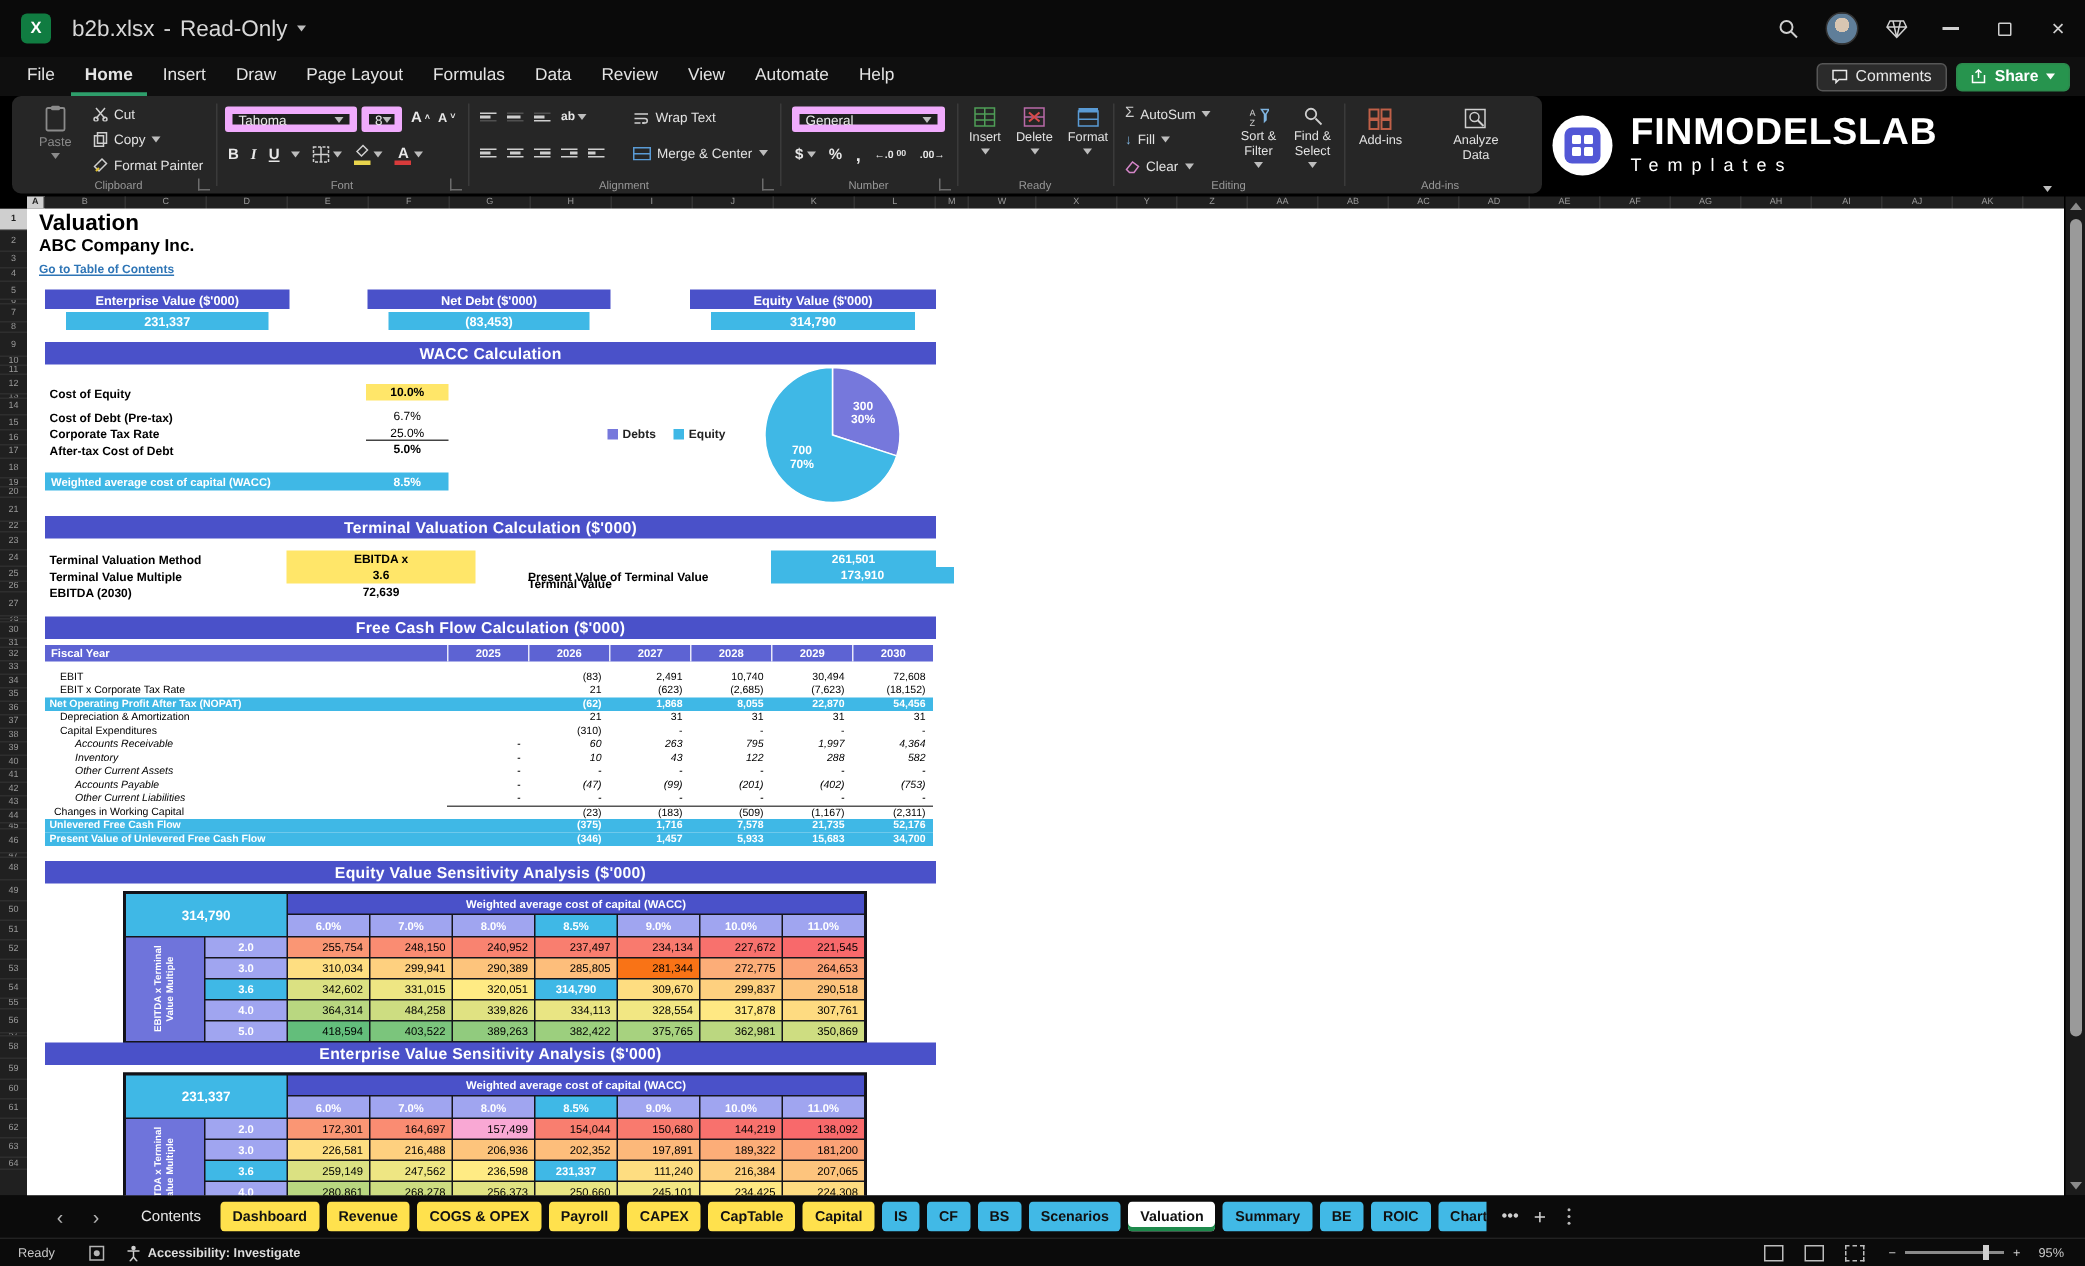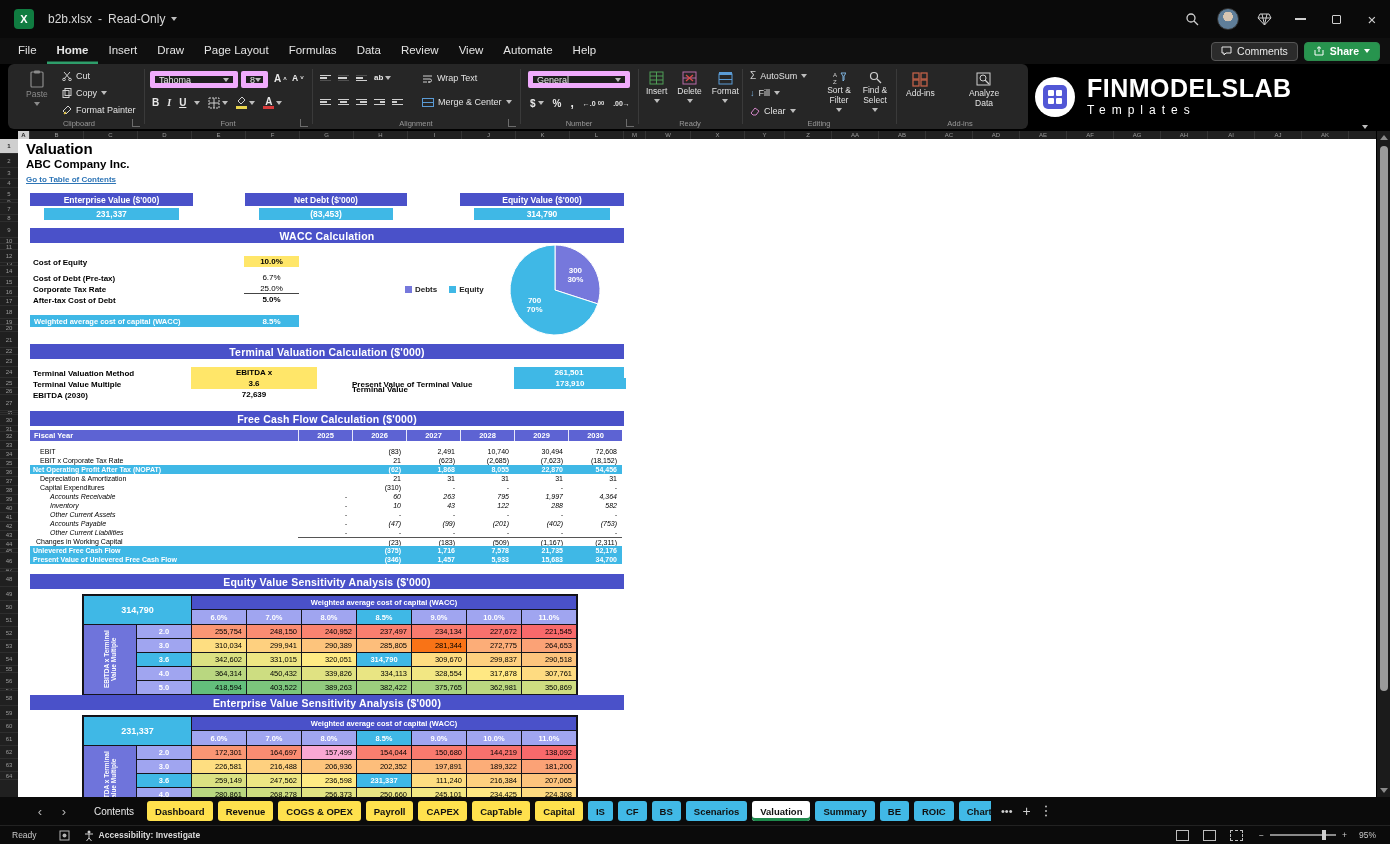--- a/index.html
+++ b/index.html
@@ -1,21 +1,21 @@
 <!DOCTYPE html>
 <html><head>
 <meta charset="utf-8">
 <style>
   *{box-sizing:border-box;margin:0;padding:0}
   html,body{width:1390px;height:844px;overflow:hidden}
   body{position:relative;background:#000;font-family:"Liberation Sans","DejaVu Sans",sans-serif;color:#ddd;-webkit-font-smoothing:antialiased}
   
   #titlebar{position:absolute;left:0;top:0;width:1390px;height:38px;background:#0a0a0a;display:flex;align-items:center}
   .xl-icon{width:20px;height:20px;background:#107c41;border-radius:4px;margin-left:14px;display:flex;align-items:center;justify-content:center;color:#fff;font-weight:bold;font-size:11px}
-  .doc-title{margin-left:14px;font-size:12px;color:#d8d8d8;display:flex;align-items:center;gap:6px}
+  .doc-title{margin-left:14px;font-size:15px;color:#d8d8d8;display:flex;align-items:center;gap:6px}
   .tri-d{display:inline-block;width:0;height:0;border-left:3.5px solid transparent;border-right:3.5px solid transparent;border-top:4px solid #bdbdbd}
   #tb-right{margin-left:auto;display:flex;align-items:center;height:38px}
   .win-btn{width:36px;height:38px;display:flex;align-items:center;justify-content:center;color:#cfcfcf}
   .avatar{width:22px;height:22px;border-radius:50%;background:radial-gradient(circle at 50% 38%,#d8c6b2 0 30%,#5f7e99 31% 100%);margin:0 7px;border:1px solid #333}
   .bar-h{width:11px;height:1.5px;background:#cfcfcf}
   .restore-sq{width:9px;height:9px;border:1.2px solid #cfcfcf;border-radius:1px}
   
   #menubar{position:absolute;left:0;top:38px;width:1390px;height:26px;background:#0f0f0f;display:flex;align-items:center}
   #menu-items{display:flex;align-items:center;padding-left:8px}
   .menu-item{font-size:11.5px;color:#e4e4e4;padding:0 10px;height:26px;line-height:25px;white-space:nowrap}
@@ -593,21 +593,21 @@
   <div id="term-rows">
       <div class="p-label" style="left: 15px; top: 230px;">Terminal Valuation Method</div>
       <div class="p-val" style="left: 173px; top: 228px; width: 126px; font-weight: 700; background: rgb(255, 230, 105);">EBITDA x</div>
       <div class="p-label" style="left: 15px; top: 241px;">Terminal Value Multiple</div>
       <div class="p-val" style="left: 173px; top: 239px; width: 126px; font-weight: 700; background: rgb(255, 230, 105);">3.6</div>
       <div class="p-label" style="left: 15px; top: 252px;">EBITDA (2030)</div>
       <div class="p-val" style="left: 173px; top: 250px; width: 126px; font-weight: 700;">72,639</div>
       <div class="p-label" style="left: 334px; top: 230px; margin-top: 16px;">Terminal Value</div>
       <div class="p-val" style="left: 496px; top: 228px; width: 110px; background: rgb(63, 184, 230); color: rgb(255, 255, 255); font-weight: 700;">261,501</div>
       <div class="p-label" style="left: 334px; top: 241px;">Present Value of Terminal Value</div>
-      <div class="p-val" style="left: 496px; top: 239px; width: 112px; background: rgb(63, 184, 230); color: rgb(255, 255, 255); font-weight: 700;">173,910</div>
+      <div class="p-val" style="left: 496px; top: 239px; width: 122px; background: rgb(63, 184, 230); color: rgb(255, 255, 255); font-weight: 700;">173,910</div>
     </div>
   <div class="hdr-bar" style="left: 12px; top: 272px; width: 594px; background: rgb(74, 81, 201);">Free Cash Flow Calculation ($'000)</div>
   <div class="band" style="left: 12px; top: 291px; width: 592px; background: rgb(93, 99, 211);" id="fcf-band">
     <div class="lbl">Fiscal Year</div>
   <div class="yr">2025</div>
       <div class="yr">2026</div>
       <div class="yr">2027</div>
       <div class="yr">2028</div>
       <div class="yr">2029</div>
       <div class="yr">2030</div>
@@ -763,21 +763,21 @@
         <div class="c ml" style="grid-area: 5 / 2; background: rgb(63, 184, 230);">3.6</div>
         <div class="c d" style="grid-area: 5 / 3; background: rgb(219, 225, 130);">342,602</div>
         <div class="c d" style="grid-area: 5 / 4; background: rgb(238, 230, 131);">331,015</div>
         <div class="c d" style="grid-area: 5 / 5; background: rgb(255, 235, 132);">320,051</div>
         <div class="c d hl" style="grid-area: 5 / 6; background: rgb(63, 184, 230);">314,790</div>
         <div class="c d" style="grid-area: 5 / 7; background: rgb(254, 221, 129);">309,670</div>
         <div class="c d" style="grid-area: 5 / 8; background: rgb(254, 208, 127);">299,837</div>
         <div class="c d" style="grid-area: 5 / 9; background: rgb(253, 196, 125);">290,518</div>
         <div class="c ml" style="grid-area: 6 / 2; background: rgb(160, 165, 240);">4.0</div>
         <div class="c d" style="grid-area: 6 / 3; background: rgb(185, 215, 128);">364,314</div>
-        <div class="c d" style="grid-area: 6 / 4; background: rgb(205, 221, 129);">450,432</div>
+        <div class="c d" style="grid-area: 6 / 4; background: rgb(205, 221, 129);">484,258</div>
         <div class="c d" style="grid-area: 6 / 5; background: rgb(224, 226, 130);">339,826</div>
         <div class="c d" style="grid-area: 6 / 6; background: rgb(233, 229, 131);">334,113</div>
         <div class="c d" style="grid-area: 6 / 7; background: rgb(242, 231, 131);">328,554</div>
         <div class="c d" style="grid-area: 6 / 8; background: rgb(255, 232, 131);">317,878</div>
         <div class="c d" style="grid-area: 6 / 9; background: rgb(254, 219, 129);">307,761</div>
         <div class="c ml" style="grid-area: 7 / 2; background: rgb(160, 165, 240);">5.0</div>
         <div class="c d" style="grid-area: 7 / 3; background: rgb(99, 190, 123);">418,594</div>
         <div class="c d" style="grid-area: 7 / 4; background: rgb(123, 197, 124);">403,522</div>
         <div class="c d" style="grid-area: 7 / 5; background: rgb(145, 203, 126);">389,263</div>
         <div class="c d" style="grid-area: 7 / 6; background: rgb(156, 207, 126);">382,422</div>

